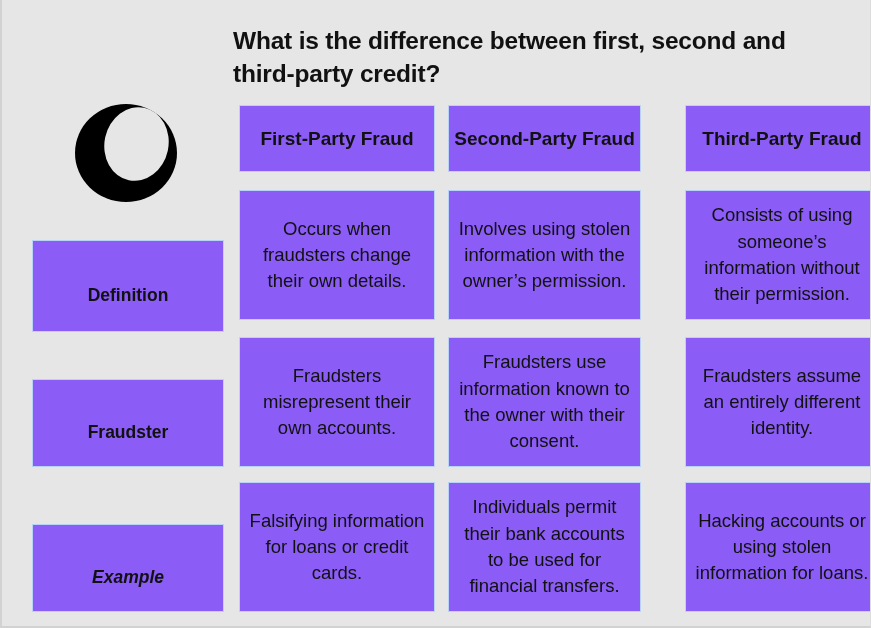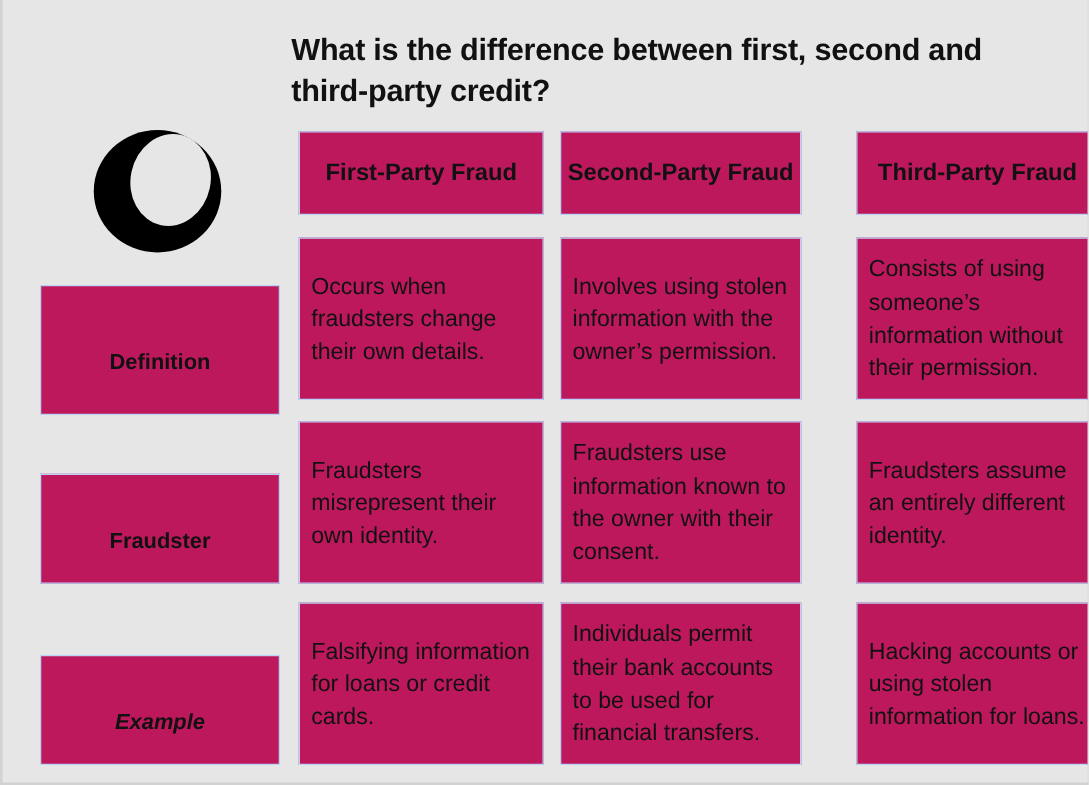--- a/index.html
+++ b/index.html
@@ -46,26 +46,27 @@
     font-size: 24.5px;
     font-weight: bold;
     line-height: 1.33;
     color: #111111;
     letter-spacing: -0.2px;
   }
 
   
   .cell {
     position: absolute;
-    background: #be185d;
+    background: #8b5cf6;
     border: 1px solid #b9d2f7;
     box-sizing: border-box;
     display: flex;
     align-items: center;
     justify-content: center;
+    text-align: center;
     color: #111111;
   }
 
   .head-cell {
     font-size: 19px;
     font-weight: bold;
     line-height: 1.35;
   }
 
   .body-cell {
@@ -93,21 +94,21 @@
   .col-2 { left: 446px; width: 193px; }
   .col-3 { left: 683px; width: 194px; }
 
   
   .row-head  { top: 105px; height: 67px; }
   .row-1     { top: 190px; height: 130px; }
   .row-2     { top: 337px; height: 130px; }
   .row-3     { top: 482px; height: 130px; }
 
   
-  .lbl-1 { top: 228px; height: 104px; }
+  .lbl-1 { top: 240px; height: 92px; }
   .lbl-2 { top: 379px; height: 88px; }
   .lbl-3 { top: 524px; height: 88px; font-style: italic; }
 </style>
 </head>
 <body>
 
 <div id="canvas">
 
   <div id="logo">
     <svg viewBox="0 0 104 100" xmlns="http://www.w3.org/2000/svg">
@@ -147,21 +148,21 @@
     <span>Involves using stolen information with the owner’s permission.</span>
   </div>
   <div class="cell body-cell col-3 row-1">
     <span>Consists of using someone’s information without their permission.</span>
   </div>
 
   <div class="cell row-label col-0 lbl-2">
     <span class="rl-text">Fraudster</span>
   </div>
   <div class="cell body-cell col-1 row-2">
-    <span>Fraudsters misrepresent their own identity.</span>
+    <span>Fraudsters misrepresent their own accounts.</span>
   </div>
   <div class="cell body-cell col-2 row-2">
     <span>Fraudsters use information known to the owner with their consent.</span>
   </div>
   <div class="cell body-cell col-3 row-2">
     <span>Fraudsters assume an entirely different identity.</span>
   </div>
 
   <div class="cell row-label col-0 lbl-3">
     <span class="rl-text">Example</span>

